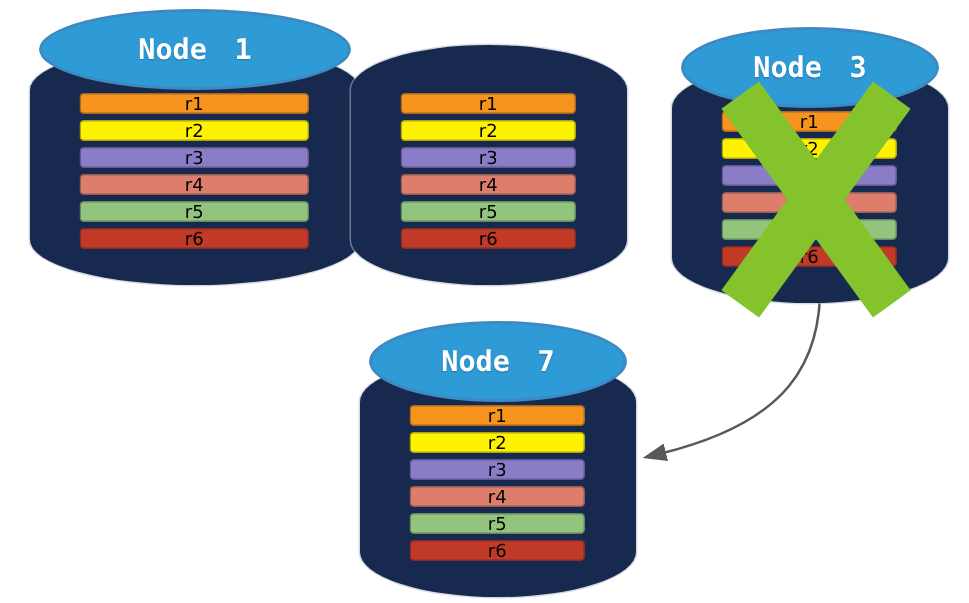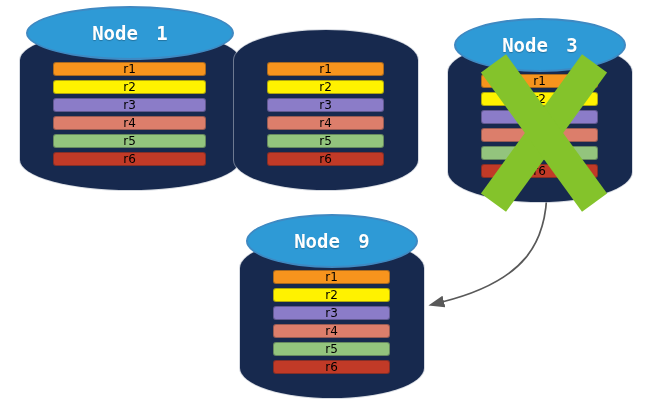--- a/index.html
+++ b/index.html
@@ -110,21 +110,21 @@
           <div class="record" style="background: rgb(193, 58, 39);">r6</div>
         </div>
       <div class="x-mark">
         <div class="x-arm a1" style="background: rgb(132, 195, 43);"></div>
         <div class="x-arm a2" style="background: rgb(132, 195, 43);"></div>
       </div>
     </div>
       <div class="cylinder node-pos-3">
       <div class="cyl-body"></div>
       <div class="cyl-top">
-        <span class="node-title">Node 9</span>
+        <span class="node-title">Node 7</span>
       </div>
       <div class="records">
           <div class="record" style="background: rgb(247, 148, 29);">r1</div>
           <div class="record" style="background: rgb(255, 242, 0);">r2</div>
           <div class="record" style="background: rgb(139, 124, 200);">r3</div>
           <div class="record" style="background: rgb(220, 126, 107);">r4</div>
           <div class="record" style="background: rgb(147, 196, 125);">r5</div>
           <div class="record" style="background: rgb(193, 58, 39);">r6</div>
         </div>
 

